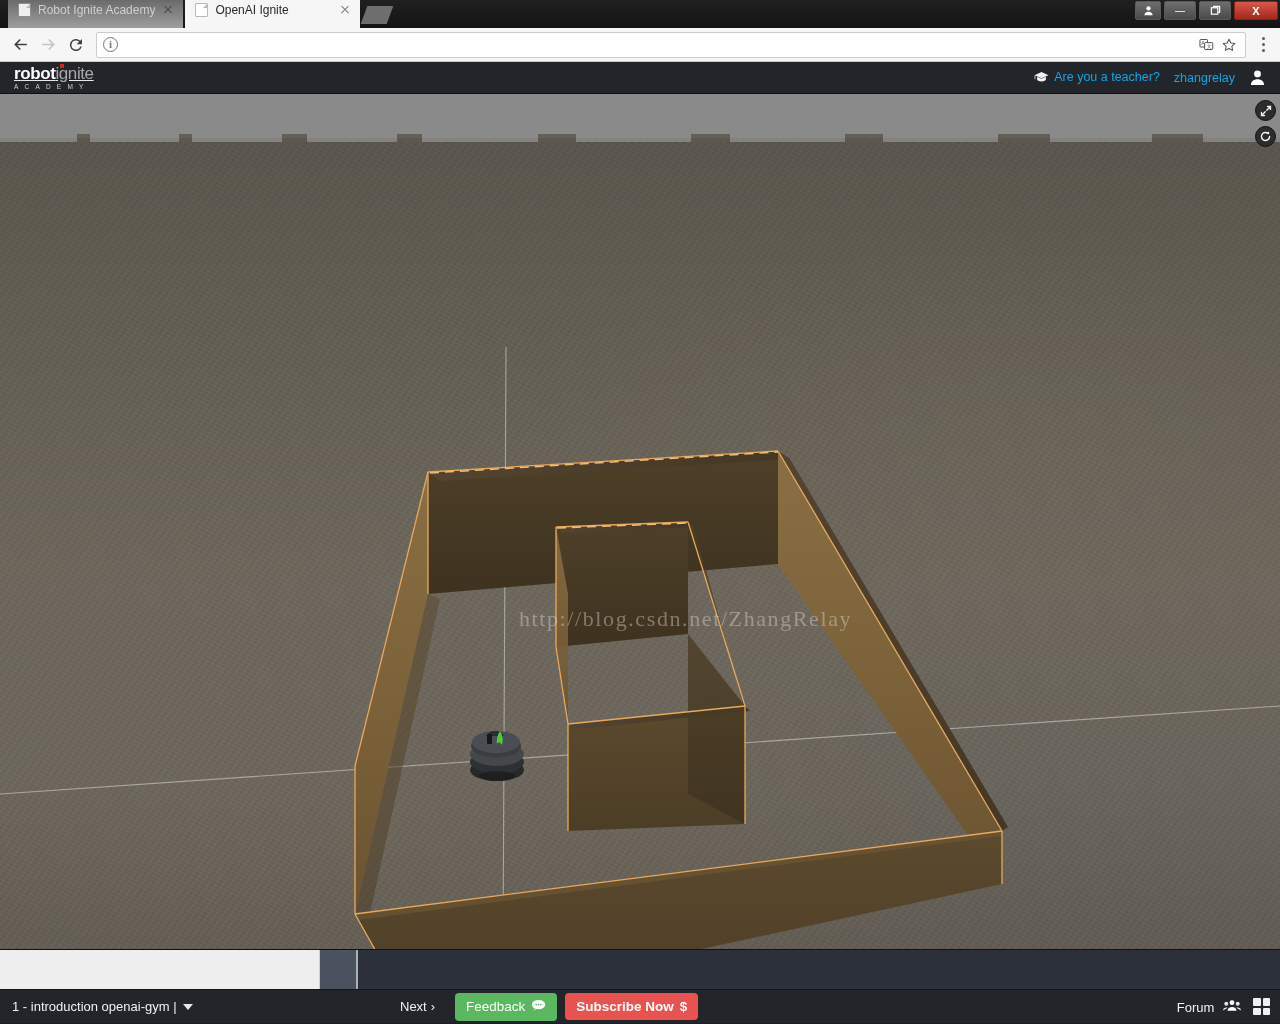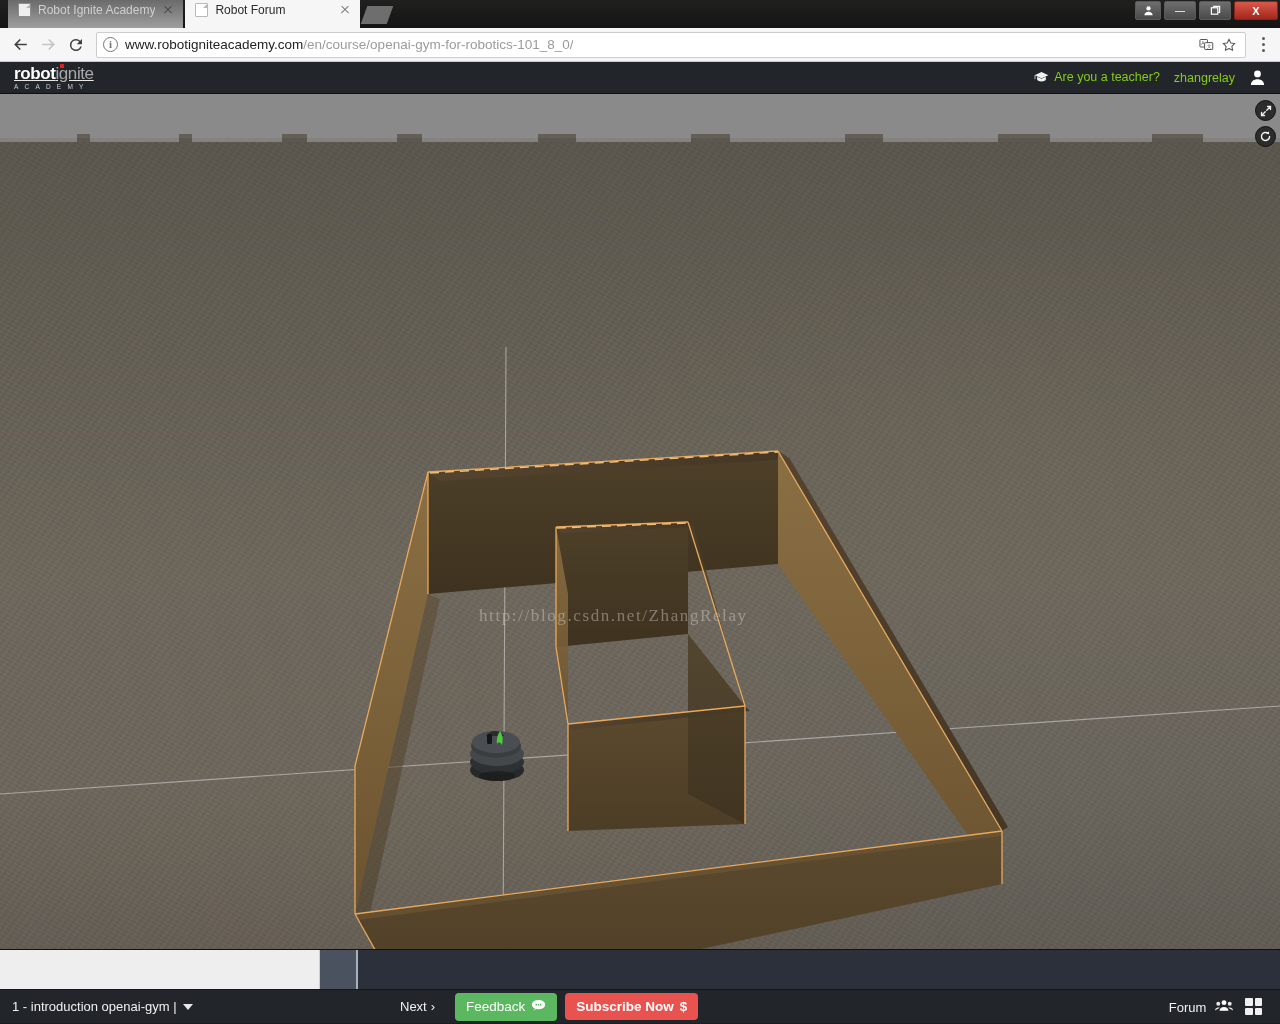--- a/index.html
+++ b/index.html
@@ -203,21 +203,21 @@
     color: #f2f2f2;
     pointer-events: none;
   }
   .header-right {
     margin-left: auto;
     display: flex;
     align-items: center;
     gap: 14px;
     padding-right: 14px;
     font-size: 12.5px;
-    color: #84cc16;
+    color: #0ea5e9;
     z-index: 2;
   }
   .cap-ico { display: inline-block; vertical-align: -2px; margin-right: 5px; }
   .avatar {
     width: 17px; height: 17px;
     display: flex; align-items: flex-end; justify-content: center;
   }
 
   
   .sim {
@@ -251,23 +251,23 @@
       #8a8a8a 33% 42%, #5d584f 42% 45%, #8a8a8a 45% 54%, #5d584f 54% 57%,
       #8a8a8a 57% 66%, #5d584f 66% 69%, #8a8a8a 69% 78%, #5d584f 78% 82%,
       #8a8a8a 82% 90%, #5d584f 90% 94%, #8a8a8a 94% 100%);
     opacity: .85;
   }
 
   .svg-scene { position: absolute; inset: 0; width: 100%; height: 100%; }
 
   .watermark {
     position: absolute;
-    left: 479px; top: 512px;
+    left: 519px; top: 512px;
     font-family: "Liberation Serif", serif;
-    font-size: 17px;
+    font-size: 22px;
     letter-spacing: 1.6px;
     color: rgba(222,220,215,.42);
     white-space: nowrap;
     pointer-events: none;
     user-select: none;
   }
 
   .sim-tools {
     position: absolute;
     right: 4px; top: 6px;
@@ -335,21 +335,21 @@
     padding: 6px 11px;
     display: flex; gap: 6px;
     font-family: "Liberation Sans", sans-serif;
   }
   .btn-feedback { background: #5cb860; }
   .btn-subscribe { background: #e8534f; font-weight: bold; }
   .btn-subscribe .lbl { font-weight: bold; }
   .footer-right {
     margin-left: auto;
     display: flex; align-items: center; gap: 12px;
-    padding-right: 18px;
+    padding-right: 10px;
   }
   .grid-ico {
     width: 17px; height: 17px;
     display: grid;
     grid-template-columns: 1fr 1fr;
     grid-template-rows: 1fr 1fr;
     gap: 2px;
   }
   .grid-ico i { background: #f0f0f0; display: block; border-radius: 1px; }
 </style>
@@ -359,21 +359,21 @@
 <div class="browser">
 
   <div class="titlebar">
     <div class="tab inactive">
       <span class="favicon"></span>
       <span class="tab-title">Robot Ignite Academy</span>
       <span class="tab-close"></span>
     </div>
     <div class="tab active">
       <span class="favicon"></span>
-      <span class="tab-title">Robot Forum</span>
+      <span class="tab-title">OpenAI Ignite</span>
       <span class="tab-close"></span>
     </div>
     <div class="newtab"></div>
 
     <div class="winbtns">
       <div class="winbtn user">
         <svg width="11" height="11" viewBox="0 0 16 16">
             <circle cx="8" cy="5" r="3.1" fill="#fff"></circle>
             <path d="M2 15c0-3.3 2.7-5.2 6-5.2s6 1.9 6 5.2z" fill="#fff"></path>
           </svg>
@@ -401,21 +401,20 @@
         </svg>
     </div>
     <div class="navbtn">
       <svg width="18" height="18" viewBox="0 0 24 24">
           <path d="M17.6 6.4A8 8 0 1 0 19.7 14h-2.1A6 6 0 1 1 12 6a5.9 5.9 0 0 1 4.2 1.8L13 11h7V4z" fill="#404040"></path>
         </svg>
     </div>
 
     <div class="omnibox">
       <span class="info-ico">i</span>
-      <span class="url"><span class="host">www.robotigniteacademy.com</span><span>/en/course/openai-gym-for-robotics-101_8_0/</span></span>
       <span class="omni-right">
         <span class="omni-ico">
           <svg width="15" height="15" viewBox="0 0 24 24">
               <rect x="1.5" y="4" width="12" height="12" rx="1" fill="none" stroke="#555" stroke-width="1.6"></rect>
               <rect x="9" y="9" width="13" height="11" rx="1" fill="#fff" stroke="#555" stroke-width="1.6"></rect>
               <text x="3.6" y="13.5" font-size="8" fill="#555" font-family="Liberation Sans">A</text>
               <text x="12.5" y="18" font-size="8" fill="#555" font-family="Liberation Sans">文</text>
             </svg>
         </span>
         <span class="omni-ico">

